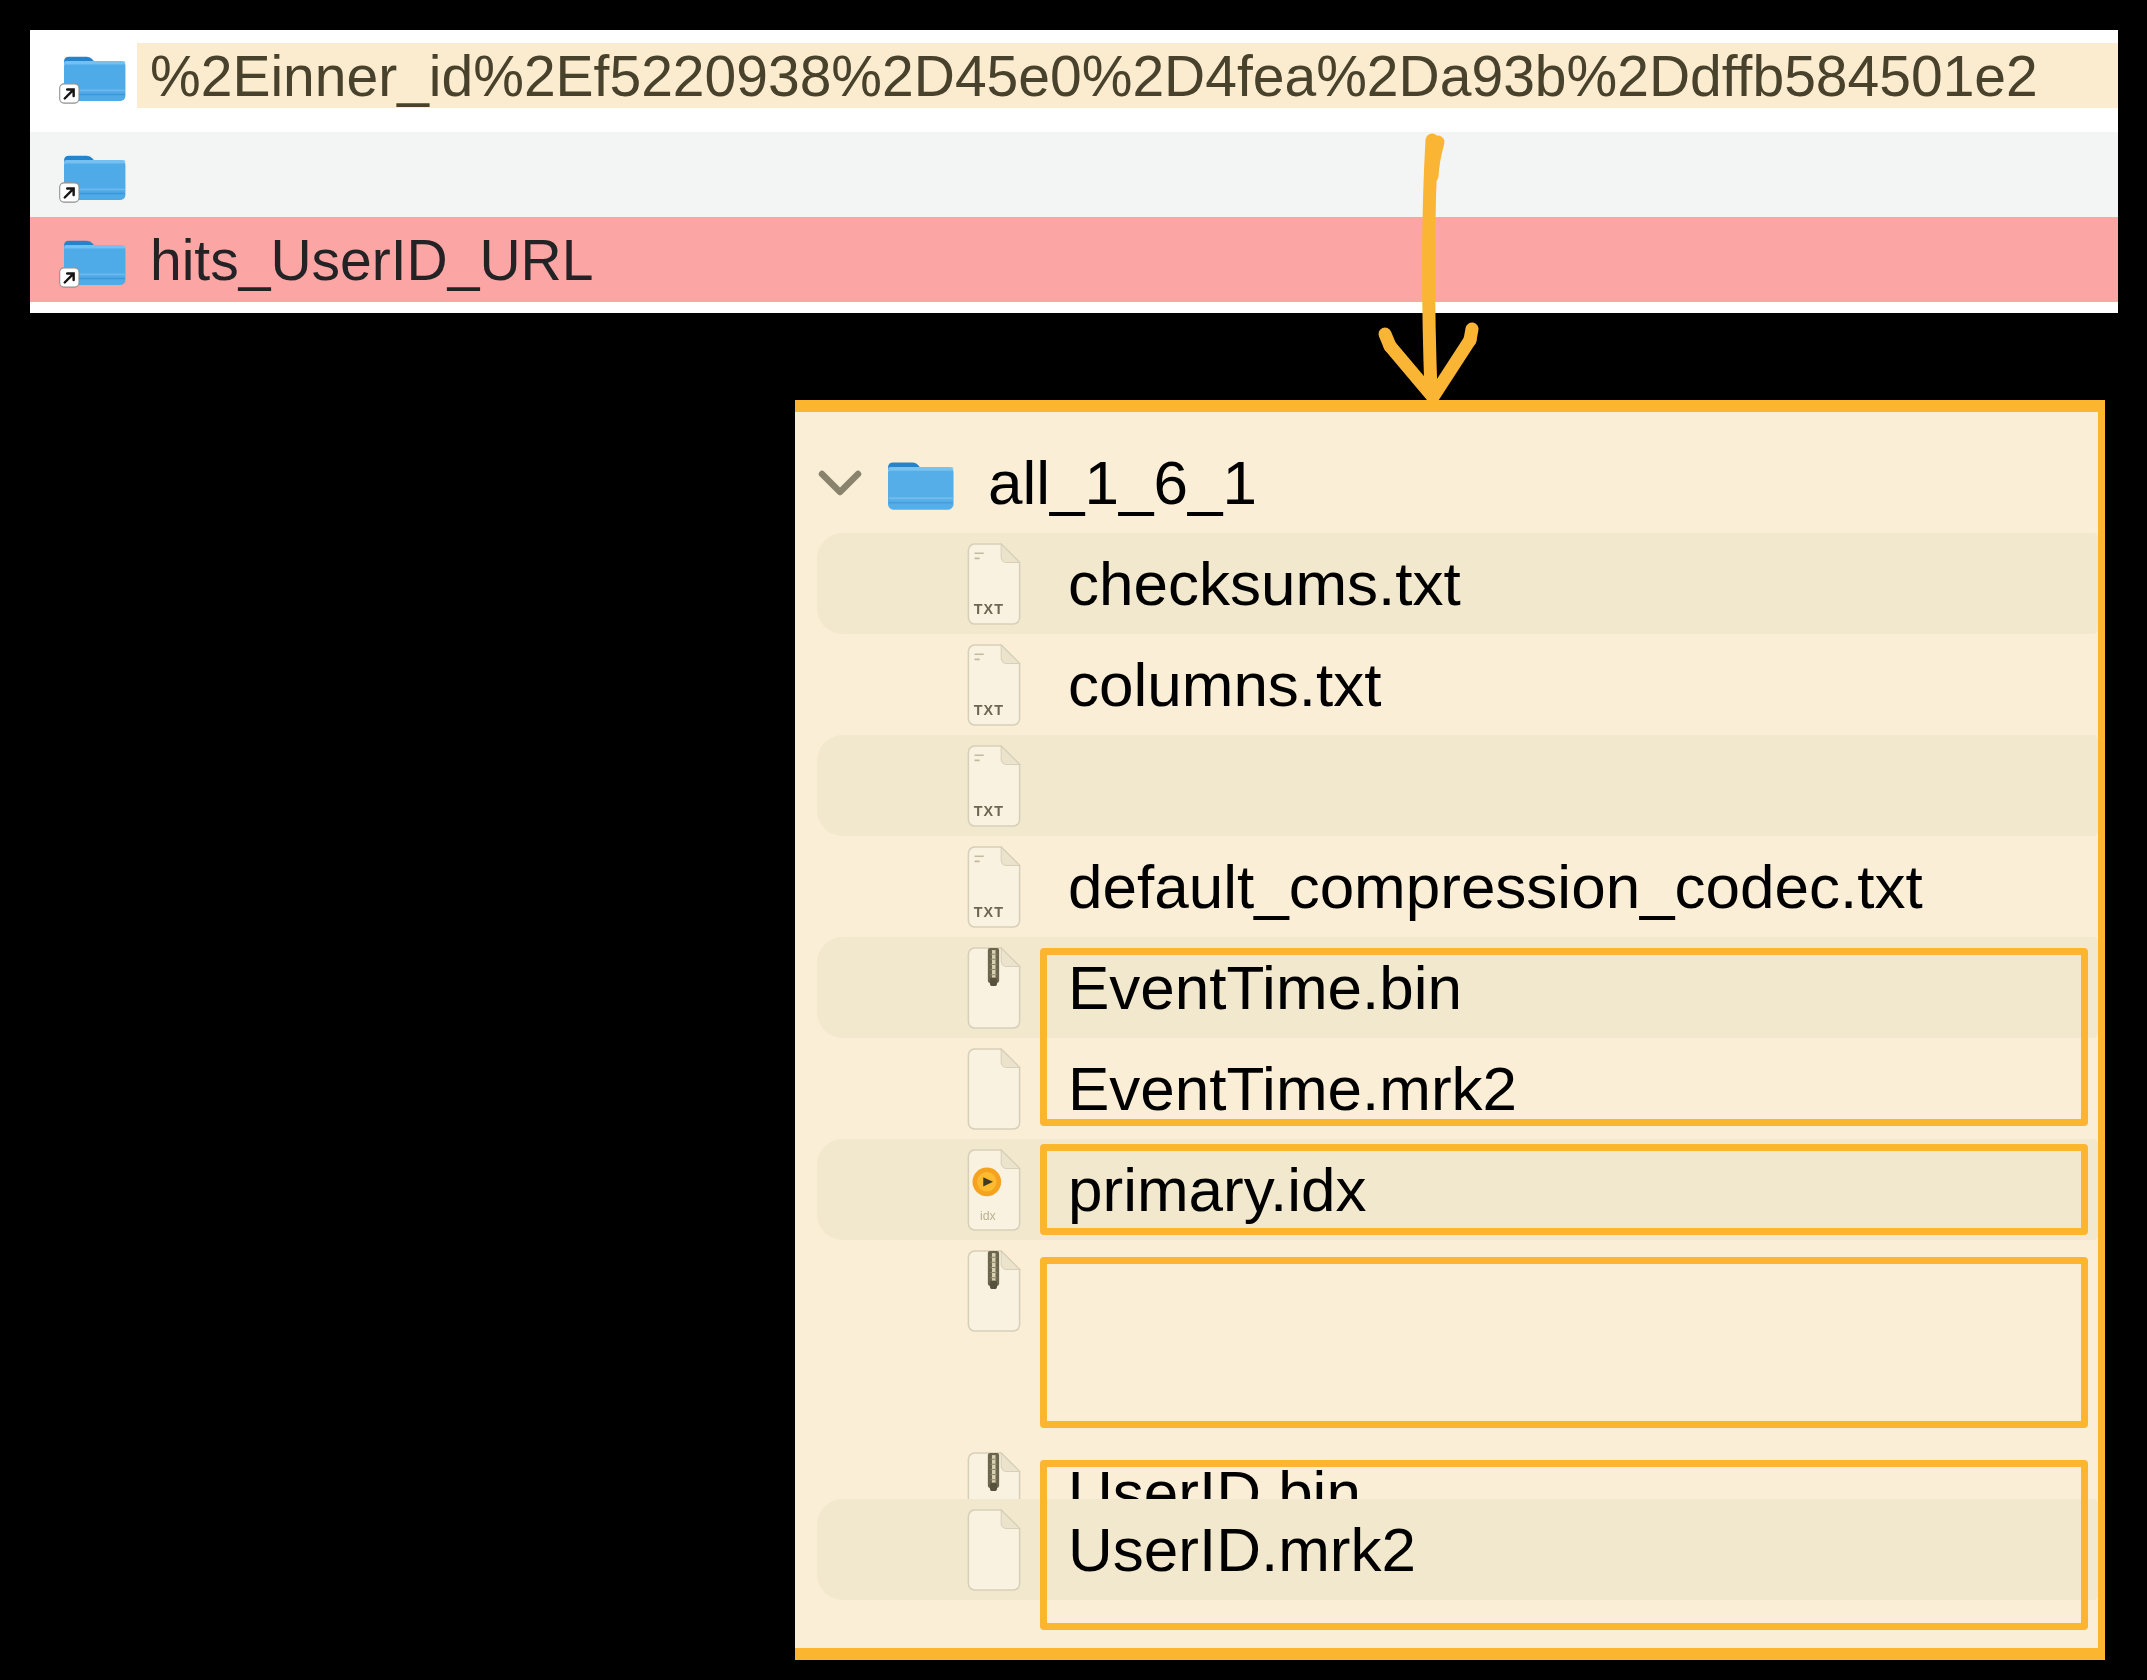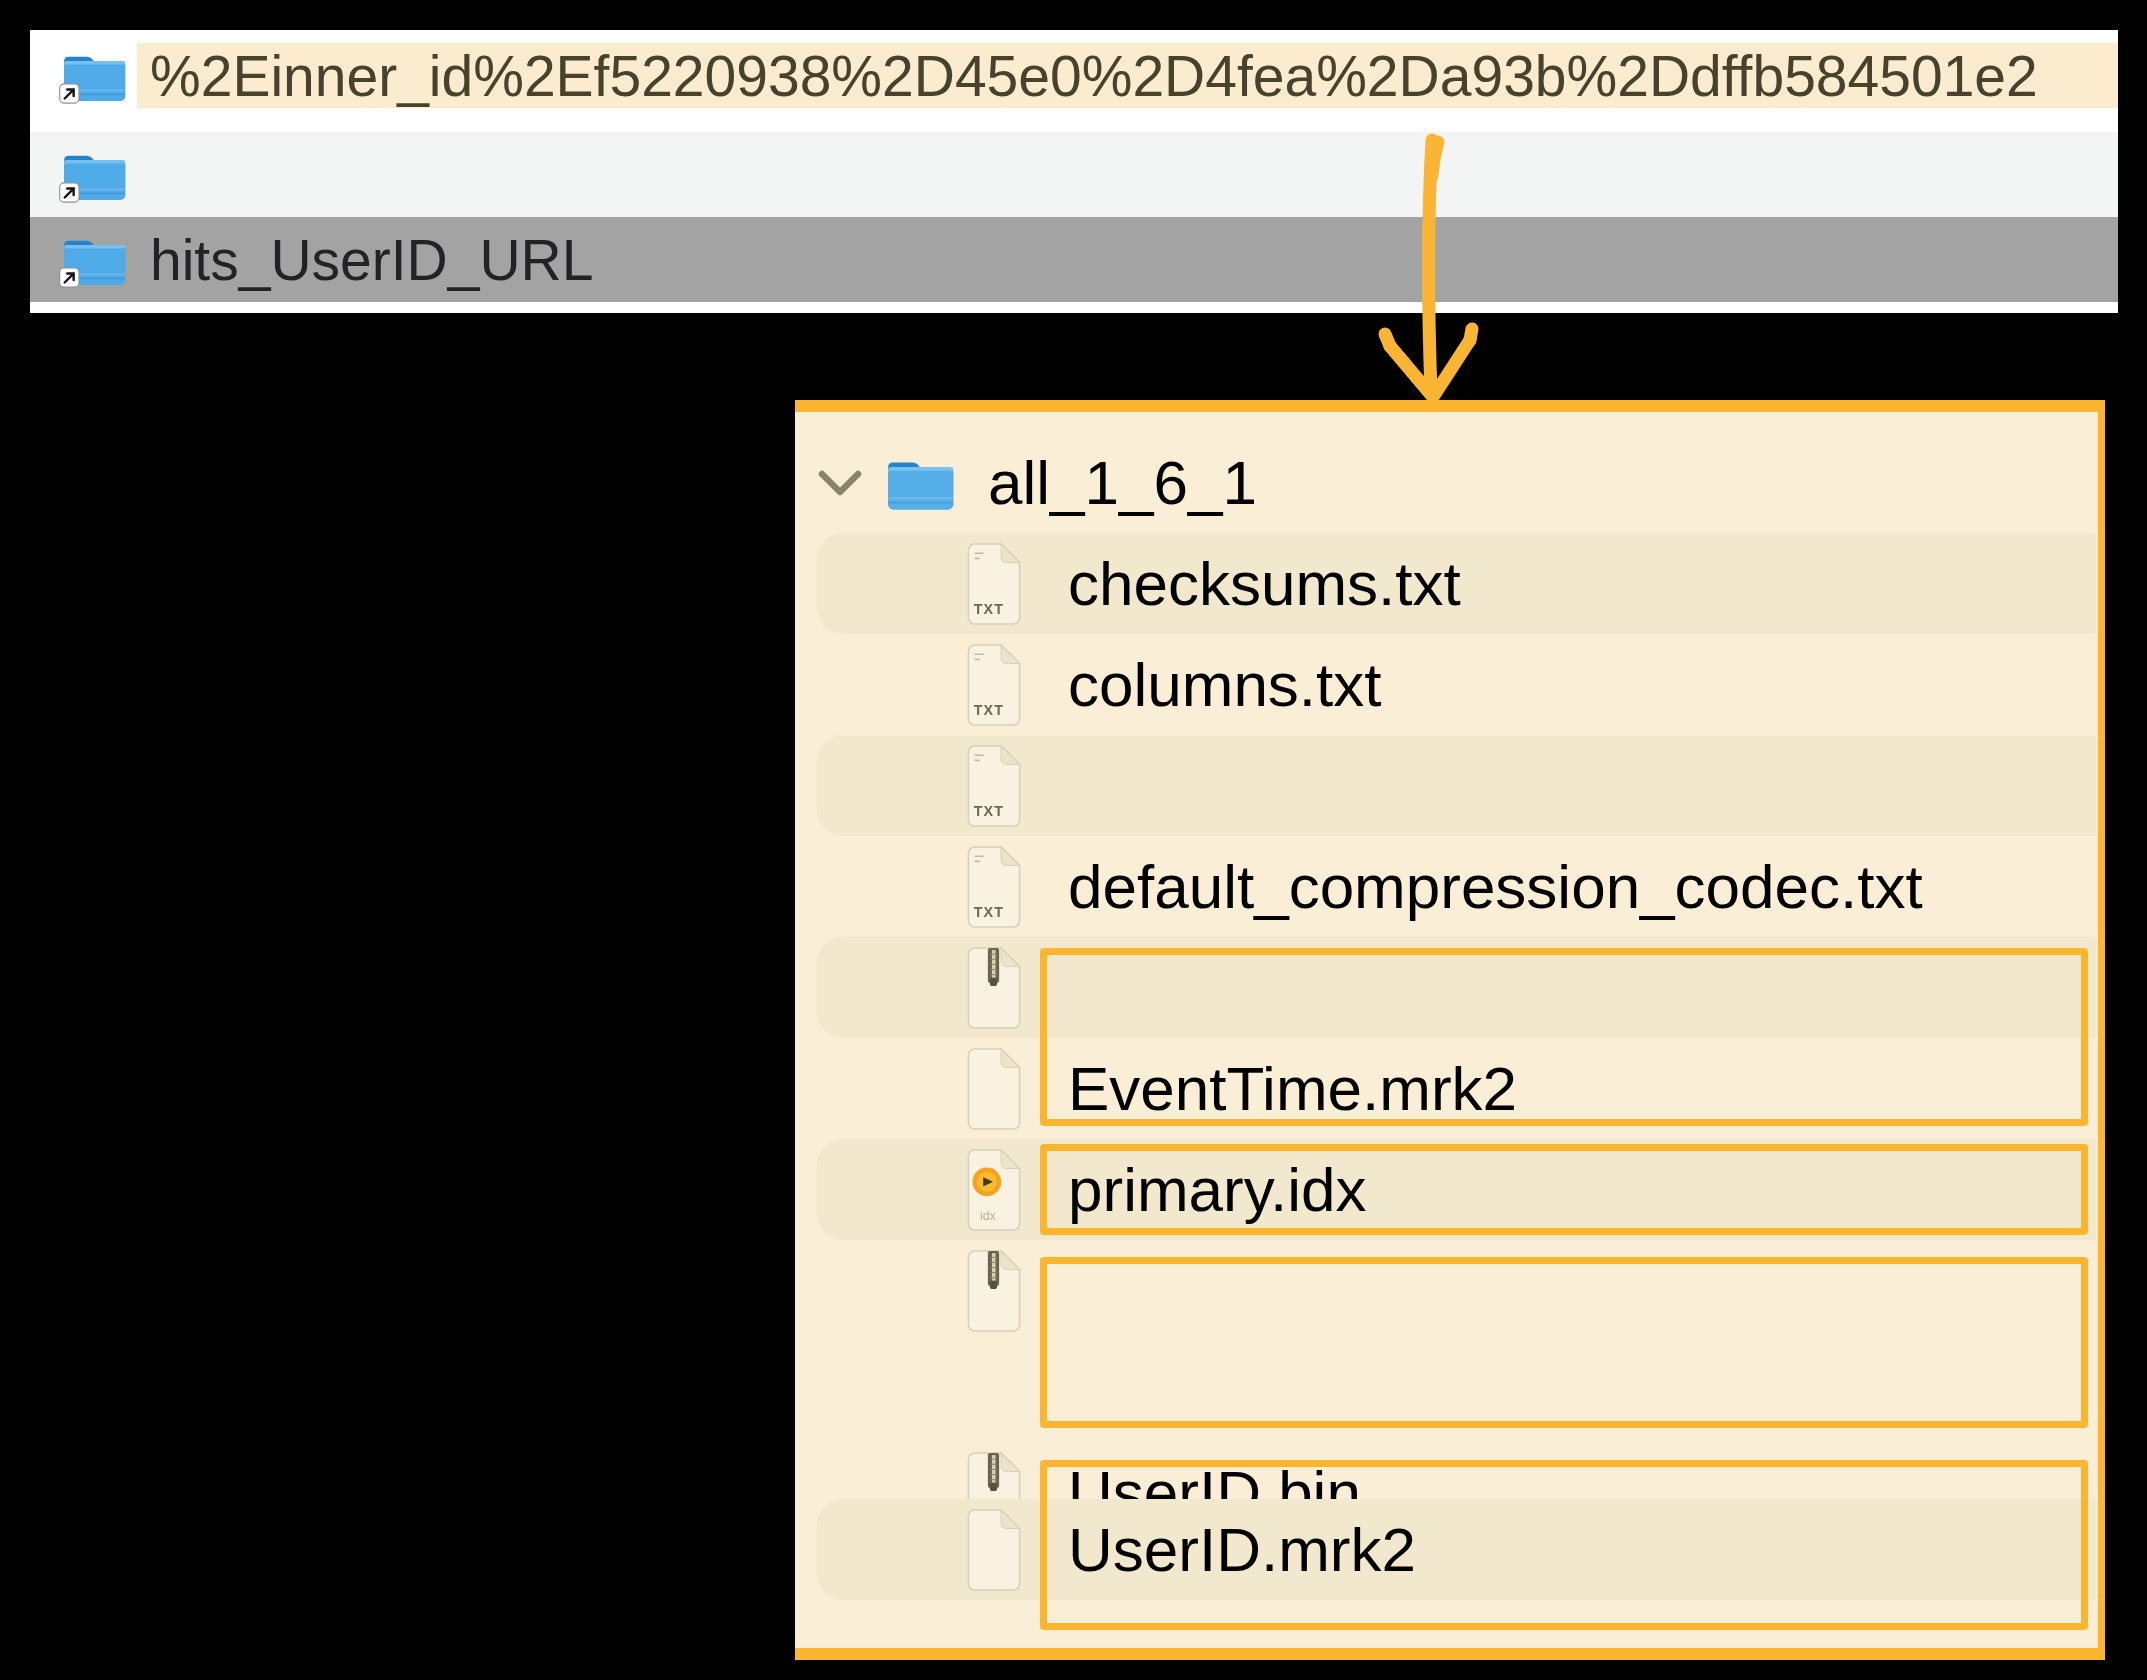--- a/index.html
+++ b/index.html
@@ -6,21 +6,21 @@
   #canvas{
     position:relative;width:2147px;height:1680px;background:#000;overflow:hidden;
     font-family:"Liberation Sans","DejaVu Sans",sans-serif;
     -webkit-font-smoothing:antialiased;
   }
   
   .top-panel{position:absolute;left:30px;top:30px;width:2088px;height:283px;background:#ffffff;}
   .t-row{position:absolute;left:0;width:100%;}
   .t-row.r1{top:13px;height:65px;}
   .t-row.r2{top:102px;height:85px;background:#f3f5f5;}
-  .t-row.r3{top:187px;height:85px;background:#a3a3a3;}
+  .t-row.r3{top:187px;height:85px;background:#fca5a5;}
   .t-highlight{position:absolute;left:107px;right:0;top:0;bottom:0;background:#fbecd0;}
   .t-icon{position:absolute;left:28px;top:50%;transform:translateY(-50%);width:72px;height:60px;}
   .t-label{position:absolute;left:120px;top:0;height:100%;display:flex;align-items:center;
            font-size:57px;color:#232326;white-space:nowrap;}
   .t-row.r1 .t-label{color:#48422c;}
   
   .arrow-overlay{position:absolute;left:0;top:0;width:2147px;height:1680px;pointer-events:none;}
   
   .tree-panel{position:absolute;left:795px;top:400px;width:1310px;height:1260px;
     background:#faeed6;box-sizing:border-box;
@@ -162,20 +162,21 @@
       <div class="f-row" style="top:525px">
         <div class="stripe"></div>
         <svg class="file-icon" viewBox="0 0 64 82">
           <path d="M7 8 a6 6 0 0 1 6 -6 h26 l18 18 v54 a6 6 0 0 1 -6 6 H13 a6 6 0 0 1 -6 -6 z" fill="#f9f2e1" stroke="#d8cfb8" stroke-width="1.5"></path>
           <path d="M39 2 l18 18 h-13 a5 5 0 0 1 -5 -5 z" fill="#ece3cd" stroke="#d8cfb8" stroke-width="1"></path>
           <rect x="26" y="2" width="11" height="34" rx="2" fill="#6b654e"></rect>
           <rect x="30" y="4" width="3.5" height="27" fill="#d9d0b2"></rect>
           <path d="M28 8 h7 M28 13 h7 M28 18 h7 M28 23 h7 M28 28 h7" stroke="#8b8468" stroke-width="1"></path>
           <rect x="28" y="31" width="7" height="8" rx="2.5" fill="#57523e"></rect>
         </svg>
+        <span class="f-label">EventTime.bin</span>
       </div>
 
       <div class="f-row" style="top:626px">
         <svg class="file-icon" viewBox="0 0 64 82">
           <path d="M7 8 a6 6 0 0 1 6 -6 h26 l18 18 v54 a6 6 0 0 1 -6 6 H13 a6 6 0 0 1 -6 -6 z" fill="#f9f2e1" stroke="#d8cfb8" stroke-width="1.5"></path>
           <path d="M39 2 l18 18 h-13 a5 5 0 0 1 -5 -5 z" fill="#ece3cd" stroke="#d8cfb8" stroke-width="1"></path>
         </svg>
         <span class="f-label">EventTime.mrk2</span>
       </div>
 

